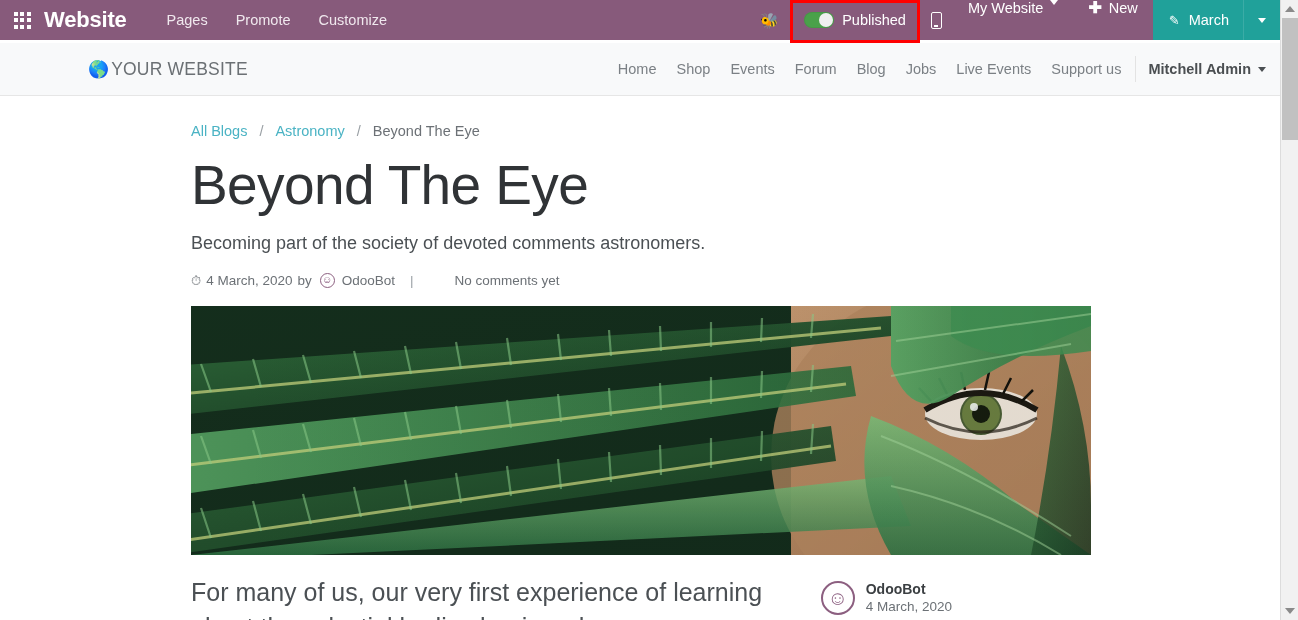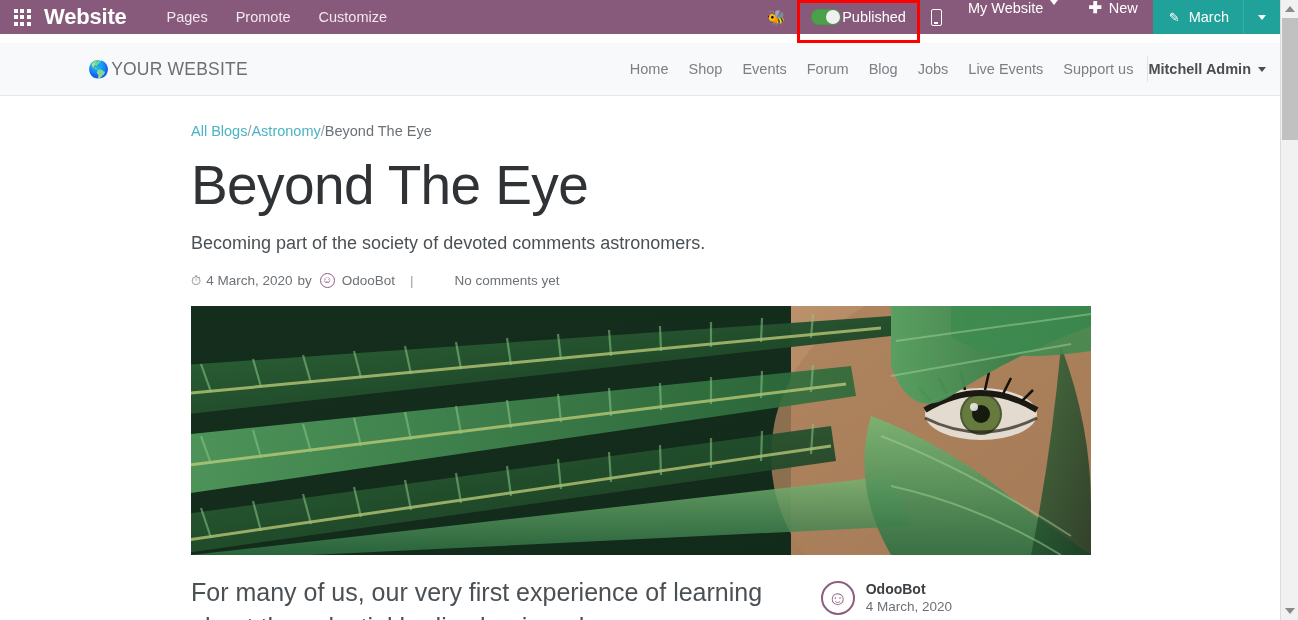--- a/index.html
+++ b/index.html
@@ -7,21 +7,21 @@
     width: 1298px; height: 620px;
     overflow: hidden;
     font-family: "Liberation Sans", sans-serif;
     background: #ffffff;
   }
   #app { position: relative; width: 1298px; height: 620px; overflow: hidden; }
 
   
   .odoo-bar {
     position: absolute; top: 0; left: 0;
-    width: 1280px; height: 34px;
+    width: 1280px; height: 40px;
     background: #875A7B;
     display: flex; align-items: stretch;
     color: #ffffff;
   }
   .apps-btn {
     width: 44px; display: flex; align-items: center; justify-content: center;
     cursor: pointer;
   }
   .grid-icon { display: grid; grid-template-columns: repeat(3, 4px); grid-gap: 2.5px; }
   .grid-icon i { display: block; width: 4px; height: 4px; background: #ffffff; }
@@ -38,21 +38,21 @@
   .bar-spacer { flex: 1; }
   .bar-right { display: flex; align-items: stretch; }
   .bar-icon-btn {
     display: flex; align-items: center; justify-content: center;
     padding: 0 11px; cursor: pointer;
   }
   .bug-glyph { font-size: 15px; line-height: 1; color: #fff; }
 
   .publish-wrap {
     position: relative;
-    display: flex; align-items: center; gap: 1px;
+    display: flex; align-items: center; gap: 8px;
     padding: 16px 14px; cursor: pointer;
   }
   .publish-highlight {
     position: absolute;
     left: 0; top: 0; width: 100%; height: 43px;
     border: 3px solid #ff0000;
     pointer-events: none;
   }
   .toggle {
     width: 30px; height: 16px; border-radius: 9px;
@@ -116,34 +116,34 @@
     margin-left: auto; margin-right: 14px;
     display: flex; align-items: center;
   }
   .site-nav a {
     font-size: 14.5px; color: #7b8085; text-decoration: none;
     padding: 0 10px; white-space: nowrap; cursor: pointer;
   }
   .user-menu {
     display: flex; align-items: center; gap: 7px;
     font-size: 14.5px; font-weight: bold; color: #4b4f52;
-    padding-left: 0; margin-left: 4px; cursor: pointer;
+    padding-left: 12px; margin-left: 4px; cursor: pointer;
     border-left: 1px solid #e3e3e3; height: 26px;
   }
 
   
   .page {
     position: absolute; top: 97px; left: 0;
     width: 1280px; height: 523px;
     background: #ffffff; overflow: hidden;
   }
   .content-col { margin-left: 191px; width: 900px; }
 
   .breadcrumb {
-    display: flex; align-items: center; gap: 0;
+    display: flex; align-items: center; gap: 12px;
     padding-top: 26px; font-size: 14.5px;
   }
   .breadcrumb a { color: #4ab3c4; text-decoration: none; cursor: pointer; }
   .breadcrumb .sep { color: #9aa0a5; }
   .breadcrumb .current { color: #6c7176; }
 
   .post-title {
     font-size: 55px; font-weight: normal; color: #303336;
     line-height: 1.12; margin-top: 16px; letter-spacing: -0.6px;
   }

